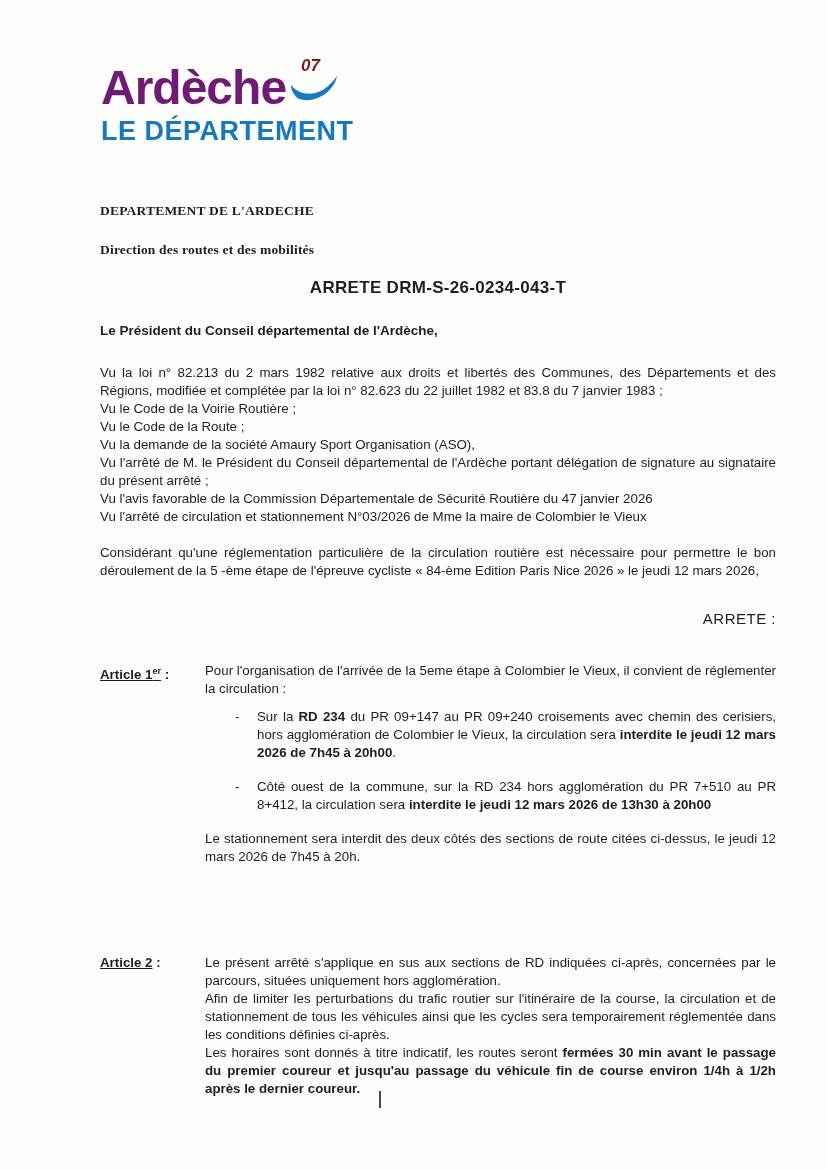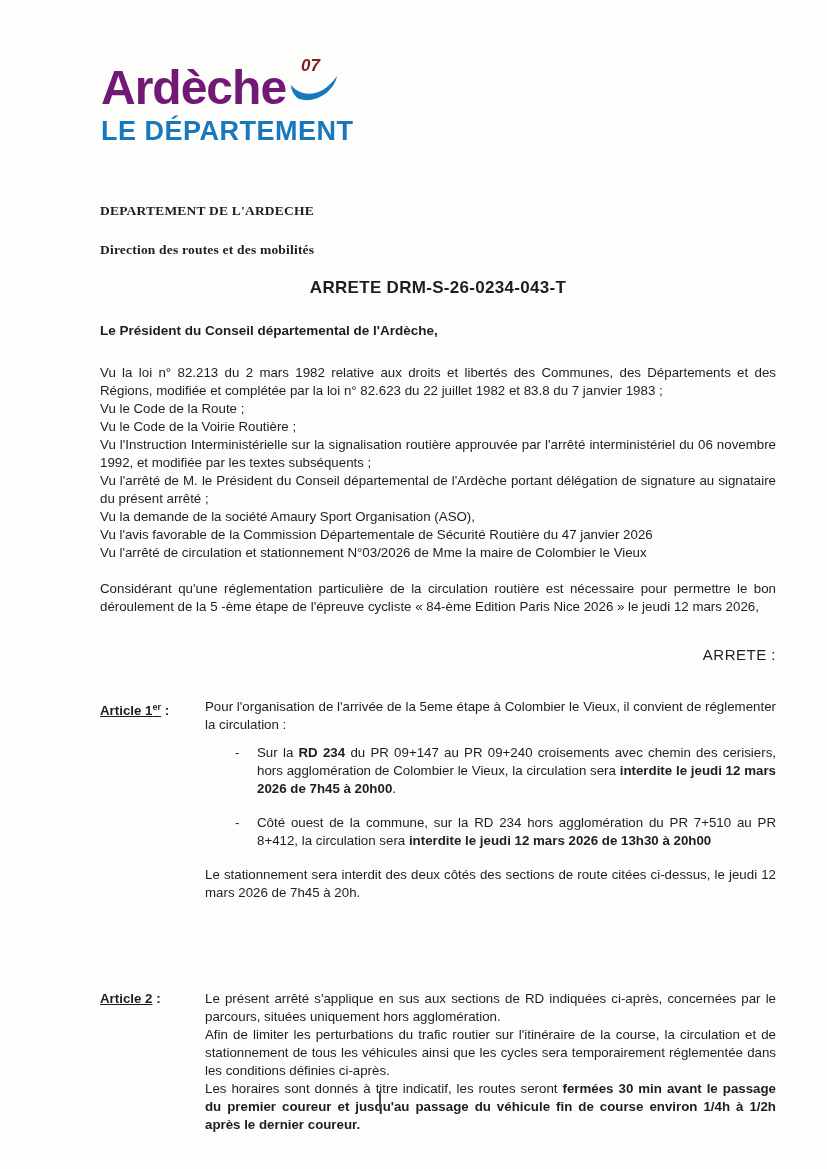--- a/index.html
+++ b/index.html
@@ -95,25 +95,24 @@
 
     <div class="dept">DEPARTEMENT DE L'ARDECHE</div>
     <div class="direction">Direction des routes et des mobilités</div>
 
     <div class="doc-title">ARRETE DRM-S-26-0234-043-T</div>
 
     <div class="salutation">Le Président du Conseil départemental de l'Ardèche,</div>
 
     <div class="recitals">
       <div class="recital">Vu la loi n° 82.213 du 2 mars 1982 relative aux droits et libertés des Communes, des Départements et des Régions, modifiée et complétée par la loi n° 82.623 du 22 juillet 1982 et 83.8 du 7 janvier 1983 ;</div>
+      <div class="recital">Vu le Code de la Voirie Routière ;</div>
       <div class="recital">Vu le Code de la Route ;</div>
-      <div class="recital">Vu le Code de la Voirie Routière ;</div>
-      <div class="recital">Vu l'Instruction Interministérielle sur la signalisation routière approuvée par l'arrêté interministériel du 06 novembre 1992, et modifiée par les textes subséquents ;</div>
+      <div class="recital">Vu la demande de la société Amaury Sport Organisation (ASO),</div>
       <div class="recital">Vu l'arrêté de M. le Président du Conseil départemental de l'Ardèche portant délégation de signature au signataire du présent arrêté ;</div>
-      <div class="recital">Vu la demande de la société Amaury Sport Organisation (ASO),</div>
       <div class="recital">Vu l'avis favorable de la Commission Départementale de Sécurité Routière du 47 janvier 2026</div>
       <div class="recital">Vu l'arrêté de circulation et stationnement N°03/2026 de Mme la maire de Colombier le Vieux</div>
     </div>
 
     <div class="considerant">Considérant qu'une réglementation particulière de la circulation routière est nécessaire pour permettre le bon déroulement de la 5 -ème étape de l'épreuve cycliste « 84-ème Edition Paris Nice 2026 » le jeudi 12 mars 2026,</div>
 
     <div class="arrete-heading">ARRETE :</div>
 
     <div class="article article-1">
       <div class="article-label">

